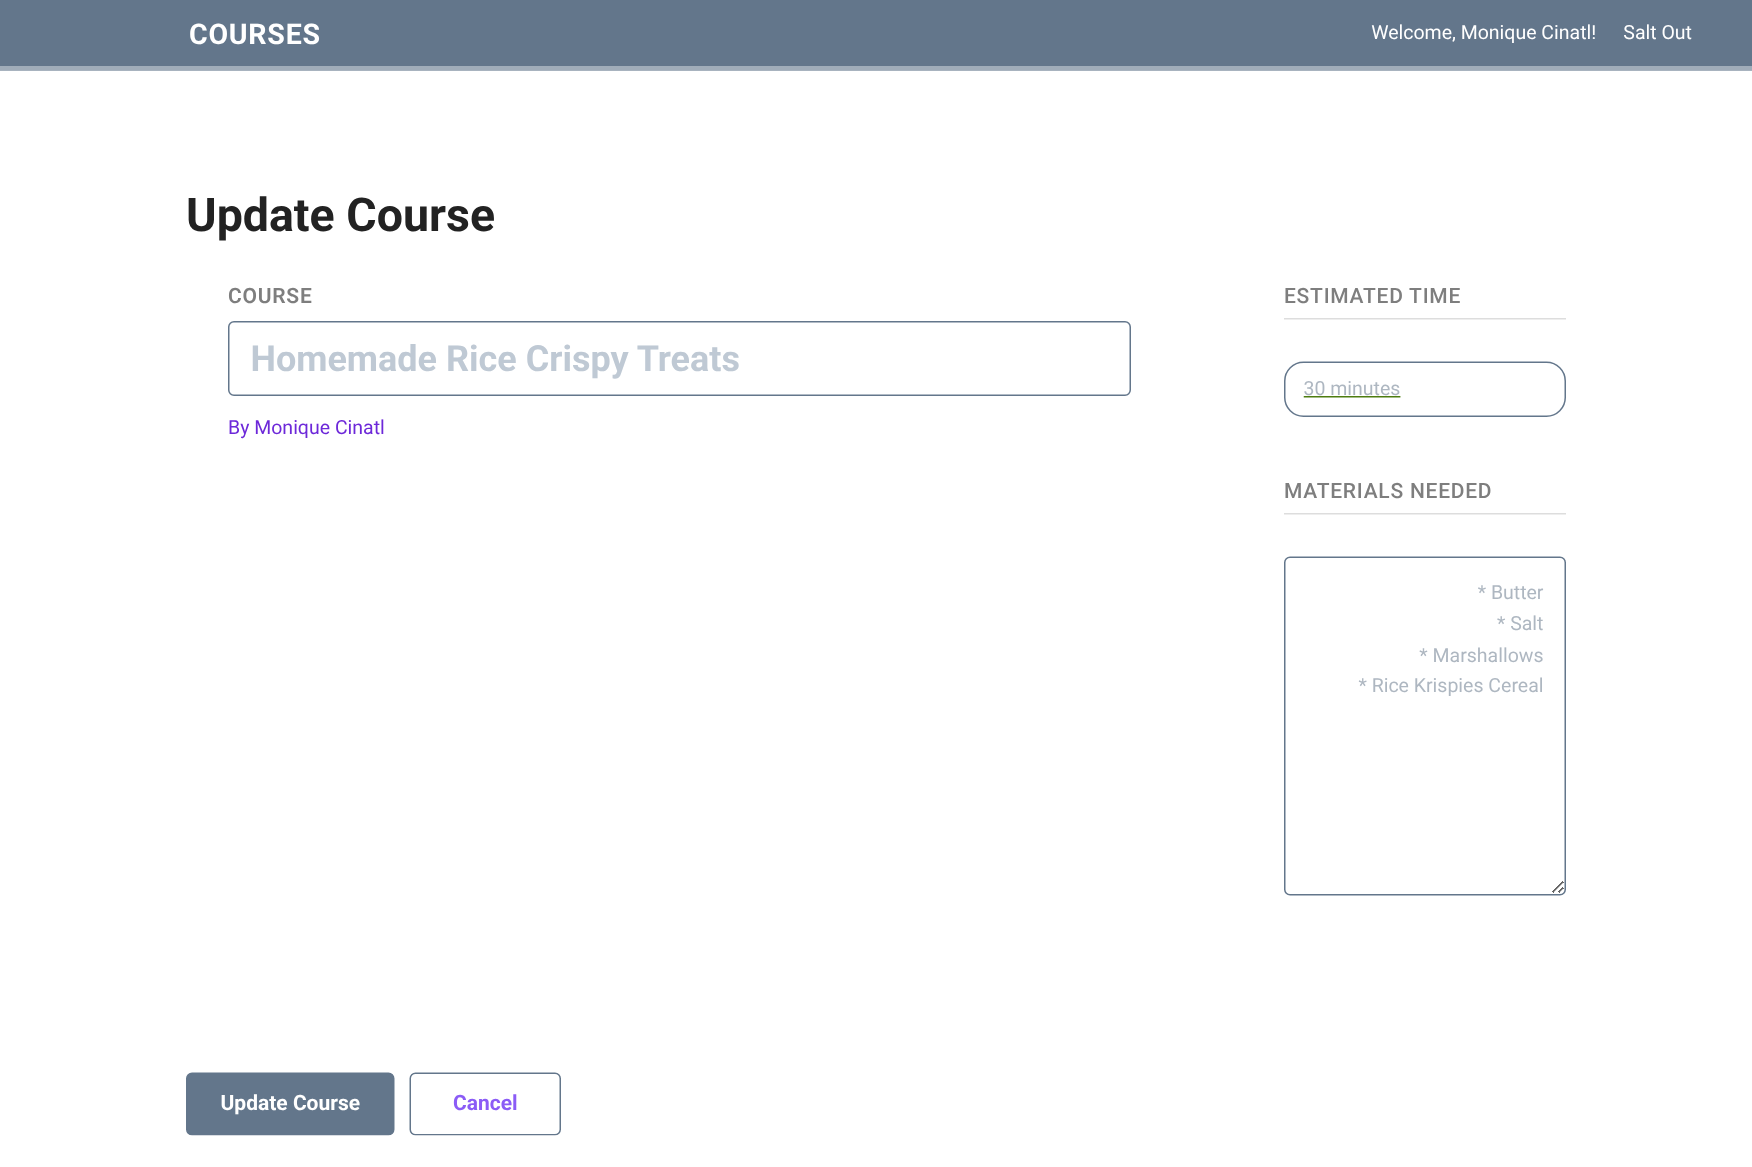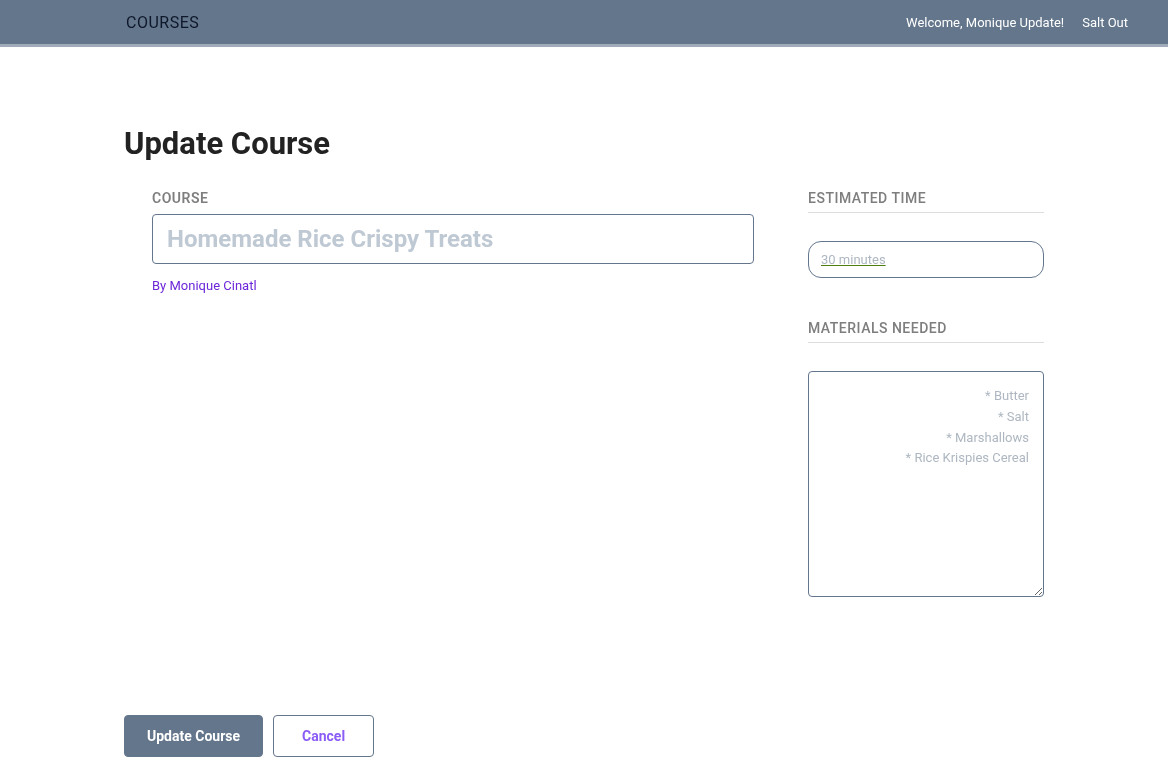--- a/index.html
+++ b/index.html
@@ -15,23 +15,23 @@
     .header {
       background: #63768b;
       border-bottom: 3px solid #a0acb9;
       height: 47px;
       display: flex;
       align-items: center;
       justify-content: space-between;
       padding: 0 40px 0 126px;
     }
     .header-title {
-      color: #0f172a;
-      font-weight: 400;
-      font-size: 16px;
+      color: #ffffff;
+      font-weight: 700;
+      font-size: 19px;
       letter-spacing: 0.5px;
     }
     .header-right {
       display: flex;
       align-items: center;
       gap: 18px;
     }
     .welcome-text {
       color: #fff;
       font-size: 13px;
@@ -49,21 +49,21 @@
     }
     .page-title {
       font-size: 31px;
       font-weight: 700;
       color: #222;
       margin-top: 78px;
       margin-bottom: 28px;
     }
     .form-grid {
       display: flex;
-      gap: 54px;
+      gap: 102px;
       padding-left: 28px;
     }
     .left-col {
       flex: 0 0 602px;
     }
     .right-col {
       flex: 1;
     }
     .field-label {
       font-size: 14px;
@@ -170,21 +170,21 @@
       border: 1px solid #63768b;
       padding: 12px 28px;
     }
   </style>
 </head>
 <body>
 
 <header class="header">
   <div class="header-title">COURSES</div>
   <div class="header-right">
-    <span class="welcome-text">Welcome, Monique Update!</span>
+    <span class="welcome-text">Welcome, Monique Cinatl!</span>
     <a class="signout-link">Salt Out</a>
   </div>
 </header>
 
 <div class="container">
   <h1 class="page-title">Update Course</h1>
 
   <div class="form-grid">
     <div class="left-col">
       <label class="field-label">COURSE</label>

